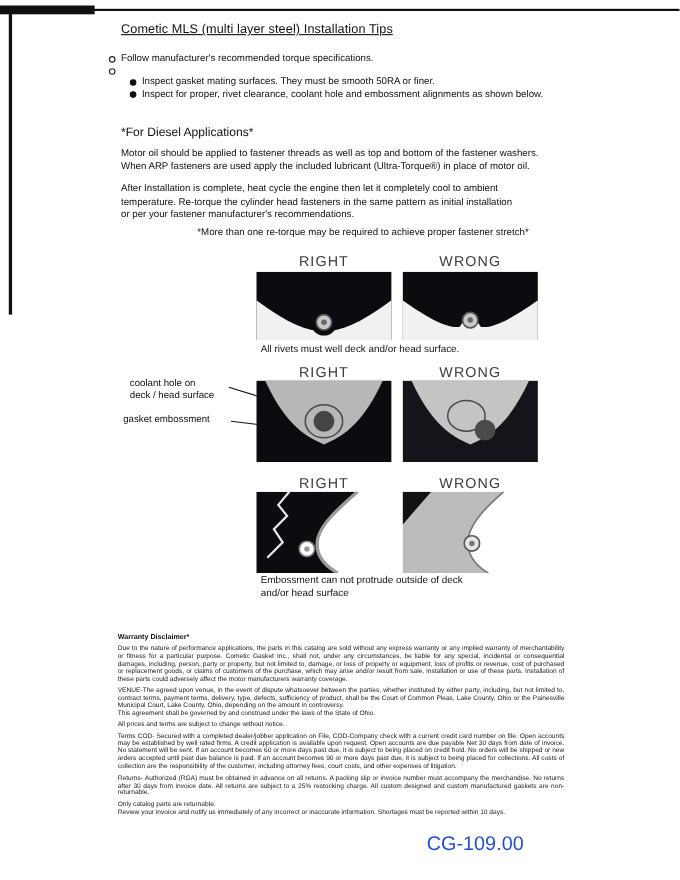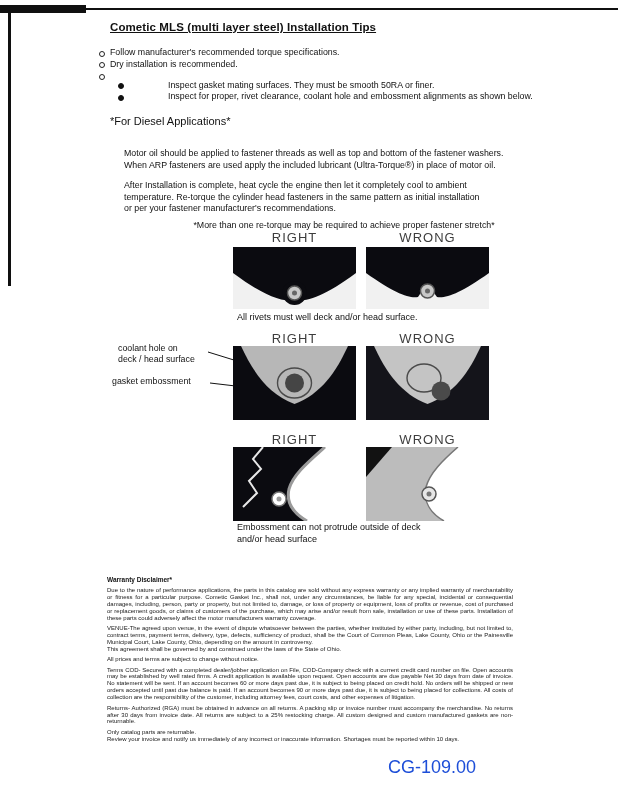--- a/index.html
+++ b/index.html
@@ -4,30 +4,30 @@
 <style>
   html,body{margin:0;padding:0;background:#fff;}
   body{width:618px;height:800px;position:relative;font-family:"Liberation Sans",sans-serif;color:#111;}
   .page{position:absolute;inset:0;background:#fff;overflow:hidden;}
 
   
   .corner-bar{position:absolute;left:0;top:5px;width:86px;height:8px;background:#101010;}
   .top-rule{position:absolute;left:0;top:8px;width:618px;height:2px;background:#101010;}
   .left-rule{position:absolute;left:8px;top:9px;width:3px;height:277px;background:#101010;}
 
-  .title{position:absolute;left:110px;top:21px;margin:0;font-size:11.5px;font-weight:bold;text-decoration:underline;letter-spacing:.1px;}
+  .title{position:absolute;left:110px;top:21px;margin:0;font-size:11.5px;font-weight:normal;text-decoration:underline;letter-spacing:.1px;}
 
   .bullets{position:absolute;left:99px;top:47px;margin:0;padding:0;list-style:none;font-size:8.8px;line-height:11.5px;}
   .bullets li{display:flex;align-items:flex-start;}
   .blt{flex:none;width:4px;height:4px;border:1px solid #222;border-radius:50%;display:inline-block;margin:3.5px 5px 0 0;background:#fff;}
   .blt.f{background:#111;border-color:#111;}
-  .sub{margin-left:19px;gap:39px;}
+  .sub{margin-left:19px;}
 
   .diesel-heading{position:absolute;left:110px;top:115px;margin:0;font-size:11px;font-weight:normal;}
-  .para{position:absolute;left:110px;margin:14px;width:440px;font-size:8.8px;line-height:11.7px;white-space:pre-line;}
+  .para{position:absolute;left:110px;margin:0;width:440px;font-size:8.8px;line-height:11.7px;white-space:pre-line;}
   .p1{top:134px;}
   .p2{top:166px;}
   .note{top:206px;text-align:center;}
 
   .fig-label-row{position:absolute;left:233px;width:256px;display:flex;gap:10px;}
   .fig-label{width:123px;text-align:center;font-size:13px;letter-spacing:1px;color:#3d3d3d;}
   .fig-img-row{position:absolute;left:233px;width:256px;display:flex;gap:10px;}
   .fig-img-row svg{display:block;}
   .r1l{top:230px;} .r1i{top:247px;}
   .r2l{top:331px;} .r2i{top:346px;}
@@ -54,24 +54,20 @@
   <div class="corner-bar"></div>
   <div class="top-rule"></div>
   <div class="left-rule"></div>
 
   <h1 class="title">Cometic MLS (multi layer steel) Installation Tips</h1>
 
   <ul class="bullets">
     <li>
       <span class="blt"></span>
       <span>Follow manufacturer's recommended torque specifications.</span>
-    </li>
-    <li>
-      <span class="blt"></span>
-      <span>Dry installation is recommended.</span>
     </li>
     <li>
       <span class="blt"></span>
     </li>
     <li class="sub">
       <span class="blt f"></span>
       <span>Inspect gasket mating surfaces.  They must be smooth 50RA or finer.</span>
     </li>
     <li class="sub">
       <span class="blt f"></span>

